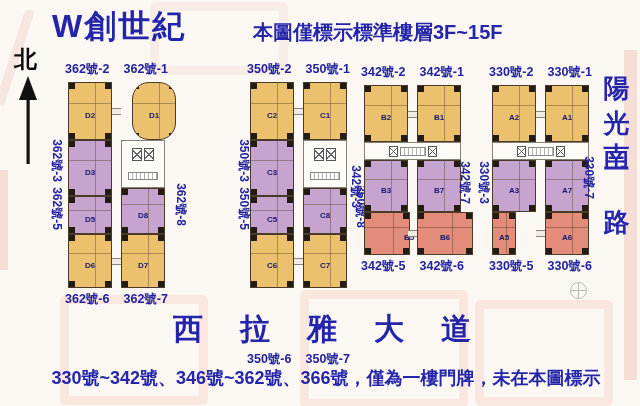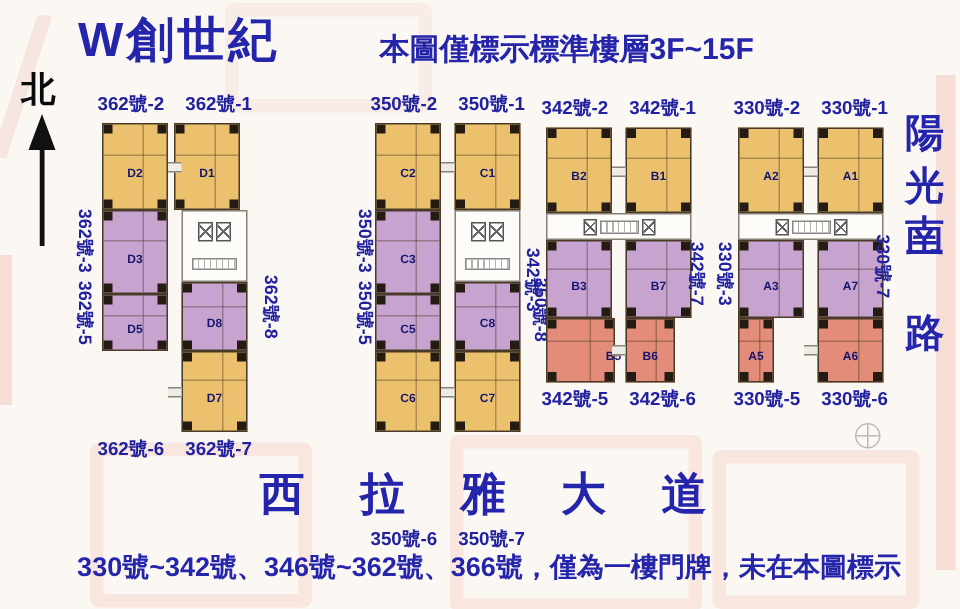--- a/index.html
+++ b/index.html
@@ -84,36 +84,39 @@
   </svg>
 
   <div class="block" style="left:68px;top:82px;width:97px;height:206px;">
     <div class="row-labels top">
       <span class="addr">362號-2</span>
       <span class="addr">362號-1</span>
     </div>
     <div class="unit u-orange" style="left:0;top:0;width:44px;height:58px;">
         <span class="ulabel">D2</span>
       </div>
-    <div class="unit u-orange" style="left:48px;top:0;width:44px;height:58px;">
+    <div class="unit u-orange" style="left:64px;top:0;width:44px;height:58px;border-radius:17px;">
         <span class="ulabel">D1</span>
       </div>
     <div class="unit u-purple" style="left:0;top:58px;width:44px;height:56px;">
         <span class="ulabel">D3</span>
       </div>
     <div class="unit u-purple" style="left:0;top:114px;width:44px;height:38px;">
         <span class="ulabel">D5</span>
       </div>
     <div class="core" style="left:53px;top:58px;width:44px;height:48px;">
       <div class="lift"></div>
       <div class="lift"></div>
       <div class="stair"></div>
     </div>
     <div class="unit u-purple" style="left:53px;top:106px;width:44px;height:46px;">
         <span class="ulabel">D8</span>
+      </div>
+    <div class="unit u-orange" style="left:0;top:152px;width:44px;height:54px;">
+        <span class="ulabel">D6</span>
       </div>
     <div class="unit u-orange" style="left:53px;top:152px;width:44px;height:54px;">
         <span class="ulabel">D7</span>
       </div>
     <div class="bridge" style="top:26px;"></div>
     <div class="bridge" style="top:176px;"></div>
     <div class="vlabel" style="left:-44px;top:71px;">362號-3</div>
     <div class="vlabel" style="left:-44px;top:119px;">362號-5</div>
     <div class="vlabel" style="left:80px;top:115px;">362號-8</div>
     <div class="row-labels bottom">
@@ -182,21 +185,21 @@
     </div>
     <div class="unit u-purple" style="left:0;top:75px;width:44px;height:52px;">
         <span class="ulabel">B3</span>
       </div>
     <div class="unit u-purple" style="left:53px;top:75px;width:44px;height:52px;">
         <span class="ulabel">B7</span>
       </div>
     <div class="unit u-salmon" style="left:0;top:127px;width:44px;height:43px;padding-left:44px;">
         <span class="ulabel">B5</span>
       </div>
-    <div class="unit u-salmon" style="left:53px;top:127px;width:33px;height:43px;">
+    <div class="unit u-salmon" style="left:53px;top:127px;width:56px;height:43px;">
         <span class="ulabel">B6</span>
       </div>
     <div class="bridge" style="top:26px;"></div>
     <div class="bridge" style="top:145px;"></div>
     <div class="vlabel" style="left:-41px;top:94px;">342號-3</div>
     <div class="vlabel" style="left:68px;top:90px;">342號-7</div>
     <div class="row-labels bottom">
       <span class="addr">342號-5</span>
       <span class="addr">342號-6</span>
     </div>

